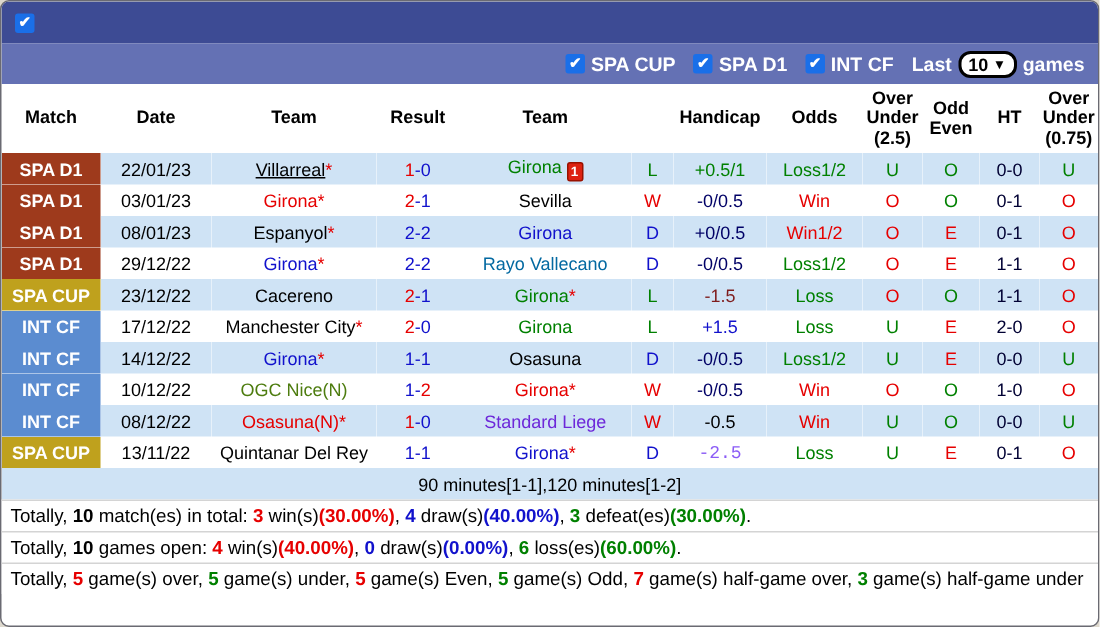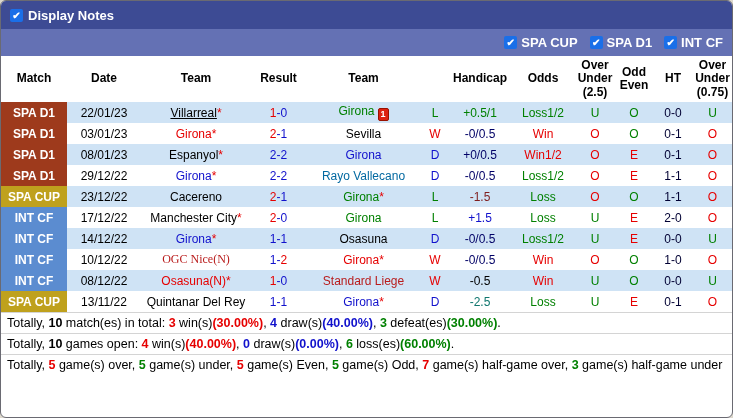--- a/index.html
+++ b/index.html
@@ -49,36 +49,43 @@
              overflow:hidden; }
 </style>
 </head>
 <body>
 
 <div class="app">
 
   <div class="titlebar">
     <span class="bar-right">
       <span class="cb">✔</span>
-      <span>Display Notes</span>
     </span>
   </div>
 
   <div class="filterbar">
     <span class="fgroup">
       <span class="cb">✔</span>
       <span>SPA CUP</span>
     </span>
     <span class="fgroup">
       <span class="cb">✔</span>
       <span>SPA D1</span>
     </span>
     <span class="fgroup">
       <span class="cb">✔</span>
       <span>INT CF</span>
+    </span>
+    <span class="fgroup">
+      <span>Last</span>
+      <span class="selectbox">
+        <span>10</span>
+        <span class="chev">▼</span>
+      </span>
+      <span>games</span>
     </span>
   </div>
 
   <table>
     <colgroup>
       <col style="width:66px">
         <col style="width:74px">
         <col style="width:110px">
       <col style="width:55px">
         <col style="width:115px">
@@ -201,58 +208,61 @@
           <td style="color: rgb(0, 0, 102);">-0/0.5</td>
           <td style="color: rgb(0, 128, 0);">Loss1/2</td>
           <td style="color: rgb(0, 128, 0);">U</td>
           <td style="color: rgb(230, 0, 0);">E</td>
           <td style="color: rgb(0, 0, 51);">0-0</td>
           <td style="color: rgb(0, 128, 0);">U</td>
         </tr>
         <tr>
           <td class="league" style="background: rgb(91, 140, 208);">INT CF</td>
           <td>10/12/22</td>
-          <td class="team"><span style="color: #b91c1c; font-family: Liberation Serif, serif;">OGC Nice(N)</span></td>
+          <td class="team"><span style="color: #4d7c0f;">OGC Nice(N)</span></td>
           <td><span style="color: rgb(17, 17, 204);">1</span><span style="color: rgb(17, 17, 204);">-</span><span style="color: rgb(230, 0, 0);">2</span></td>
           <td class="team"><span style="color: rgb(230, 0, 0);">Girona</span><span class="star">*</span></td>
           <td style="color: rgb(230, 0, 0);">W</td>
           <td style="color: rgb(0, 0, 102);">-0/0.5</td>
           <td style="color: rgb(230, 0, 0);">Win</td>
           <td style="color: rgb(230, 0, 0);">O</td>
           <td style="color: rgb(0, 128, 0);">O</td>
           <td style="color: rgb(0, 0, 51);">1-0</td>
           <td style="color: rgb(230, 0, 0);">O</td>
         </tr>
         <tr class="shade">
           <td class="league" style="background: rgb(91, 140, 208);">INT CF</td>
           <td>08/12/22</td>
           <td class="team"><span style="color: rgb(230, 0, 0);">Osasuna(N)</span><span class="star">*</span></td>
           <td><span style="color: rgb(230, 0, 0);">1</span><span style="color: rgb(17, 17, 204);">-</span><span style="color: rgb(17, 17, 204);">0</span></td>
-          <td class="team"><span style="color: #b91c1c;">Standard Liege</span></td>
+          <td class="team"><span style="color: #6d28d9;">Standard Liege</span></td>
           <td style="color: rgb(230, 0, 0);">W</td>
           <td style="color: rgb(0, 0, 0);">-0.5</td>
           <td style="color: rgb(230, 0, 0);">Win</td>
           <td style="color: rgb(0, 128, 0);">U</td>
           <td style="color: rgb(0, 128, 0);">O</td>
           <td style="color: rgb(0, 0, 51);">0-0</td>
           <td style="color: rgb(0, 128, 0);">U</td>
         </tr>
         <tr>
           <td class="league" style="background: rgb(191, 161, 29);">SPA CUP</td>
           <td>13/11/22</td>
           <td class="team"><span style="color: rgb(0, 0, 0);">Quintanar Del Rey</span></td>
           <td><span style="color: rgb(17, 17, 204);">1</span><span style="color: rgb(17, 17, 204);">-</span><span style="color: rgb(17, 17, 204);">1</span></td>
           <td class="team"><span style="color: rgb(17, 17, 204);">Girona</span><span class="star">*</span></td>
           <td style="color: rgb(17, 17, 204);">D</td>
-          <td style="color: #0f766e;">-2.5</td>
+          <td style="color: #8b5cf6; font-family: Liberation Mono, monospace;">-2.5</td>
           <td style="color: rgb(0, 128, 0);">Loss</td>
           <td style="color: rgb(0, 128, 0);">U</td>
           <td style="color: rgb(230, 0, 0);">E</td>
           <td style="color: rgb(0, 0, 51);">0-1</td>
           <td style="color: rgb(230, 0, 0);">O</td>
+        </tr>
+        <tr class="shade">
+          <td class="note" colspan="12">90 minutes[1-1],120 minutes[1-2]</td>
         </tr>
       </tbody>
   </table>
 
   <div class="summary">
       <div class="sumline"><span>Totally, </span><span style="font-weight: bold;">10</span><span> match(es) in total: </span><span style="color: rgb(230, 0, 0); font-weight: bold;">3</span><span> win(s)</span><span style="color: rgb(230, 0, 0); font-weight: bold;">(30.00%)</span><span>, </span><span style="color: rgb(17, 17, 204); font-weight: bold;">4</span><span> draw(s)</span><span style="color: rgb(17, 17, 204); font-weight: bold;">(40.00%)</span><span>, </span><span style="color: rgb(0, 128, 0); font-weight: bold;">3</span><span> defeat(es)</span><span style="color: rgb(0, 128, 0); font-weight: bold;">(30.00%)</span><span>.</span></div>
       <div class="sumline"><span>Totally, </span><span style="font-weight: bold;">10</span><span> games open: </span><span style="color: rgb(230, 0, 0); font-weight: bold;">4</span><span> win(s)</span><span style="color: rgb(230, 0, 0); font-weight: bold;">(40.00%)</span><span>, </span><span style="color: rgb(17, 17, 204); font-weight: bold;">0</span><span> draw(s)</span><span style="color: rgb(17, 17, 204); font-weight: bold;">(0.00%)</span><span>, </span><span style="color: rgb(0, 128, 0); font-weight: bold;">6</span><span> loss(es)</span><span style="color: rgb(0, 128, 0); font-weight: bold;">(60.00%)</span><span>.</span></div>
       <div class="sumline"><span>Totally, </span><span style="color: rgb(230, 0, 0); font-weight: bold;">5</span><span> game(s) over, </span><span style="color: rgb(0, 128, 0); font-weight: bold;">5</span><span> game(s) under, </span><span style="color: rgb(230, 0, 0); font-weight: bold;">5</span><span> game(s) Even, </span><span style="color: rgb(0, 128, 0); font-weight: bold;">5</span><span> game(s) Odd, </span><span style="color: rgb(230, 0, 0); font-weight: bold;">7</span><span> game(s) half-game over, </span><span style="color: rgb(0, 128, 0); font-weight: bold;">3</span><span> game(s) half-game under</span></div>
     </div>
 

